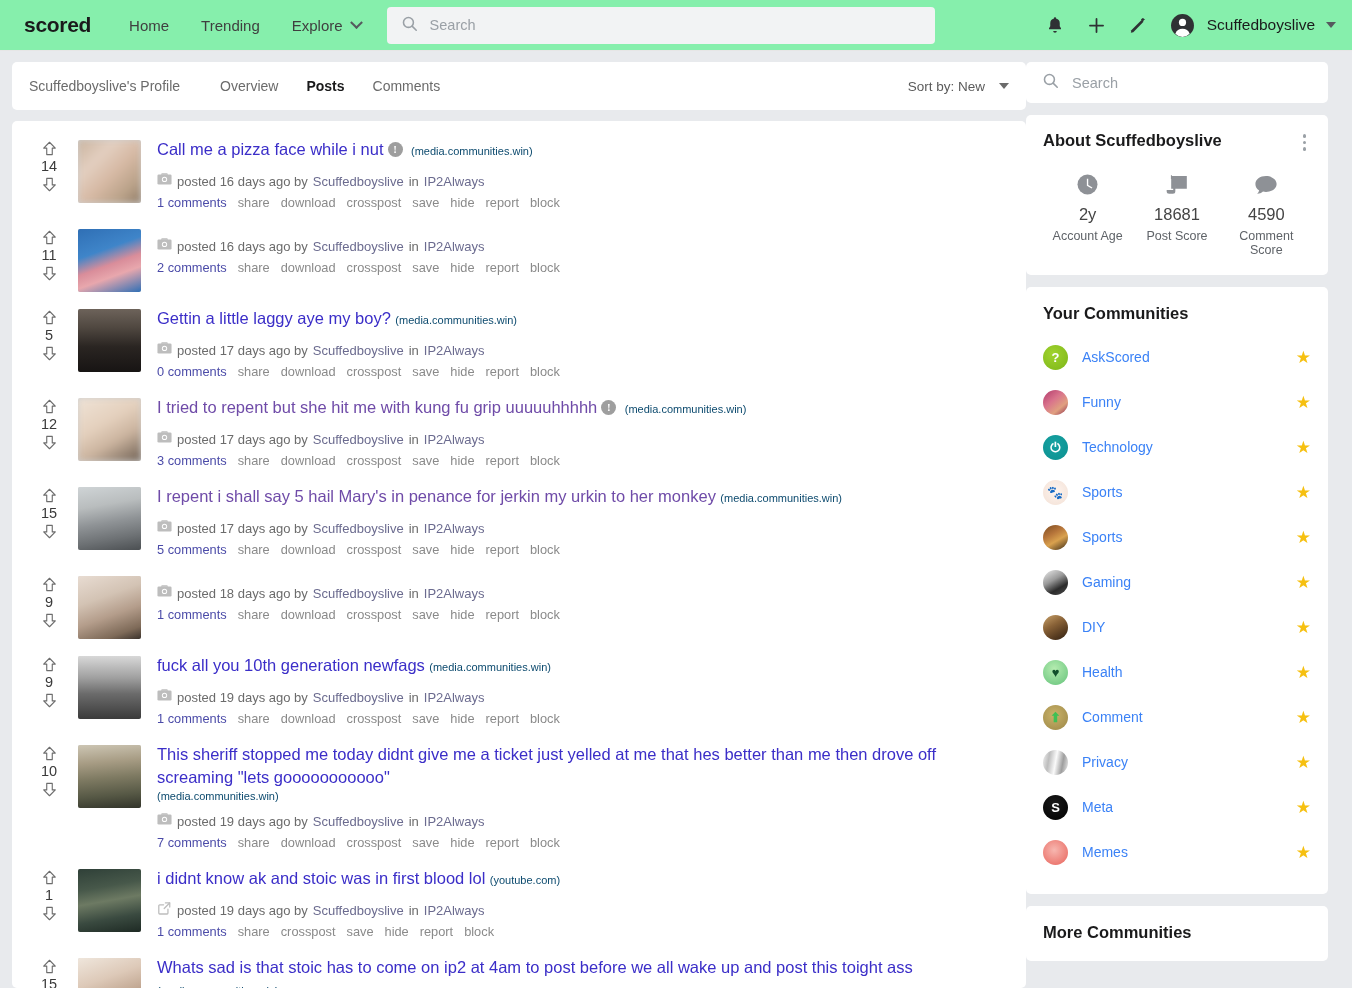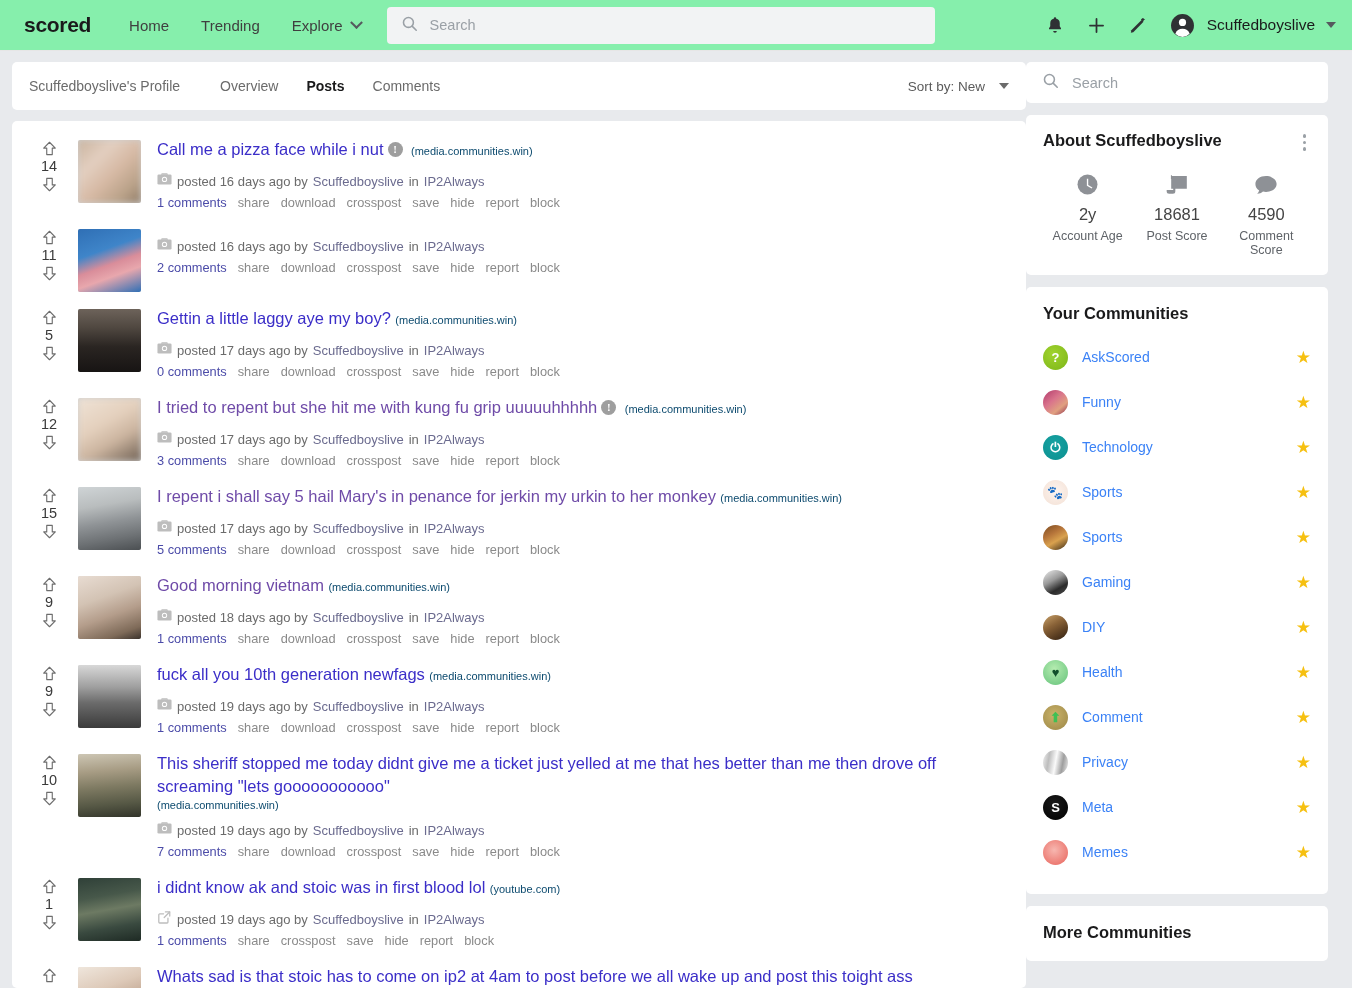--- a/index.html
+++ b/index.html
@@ -456,21 +456,20 @@
               </svg></span>
             <span class="score">9</span>
             <span class="arrow"><svg width="17" height="17" viewBox="0 0 24 24" fill="none" stroke="#6d6d6d" stroke-width="1.6" stroke-linejoin="round">
                 <path d="M12 20.8 3.8 12.6h4.3V3.4h7.8v9.2h4.3z"></path>
               </svg></span>
           </div>
           <div class="thumb">
             <div class="tb" style="background:linear-gradient(160deg,#e8dcd2 0%,#d3c3b4 35%,#b49d8b 60%,#7e6a58 85%,#3a322c 100%);"></div>
           </div>
           <div class="pbody">
-            <div class="titleline"><span class="ptitle visited">Good morning vietnam</span> <span class="domain">(media.communities.win)</span></div>
             <div class="metaline">
               <span class="kind-ico">
                 <svg width="15" height="14" viewBox="0 0 20 18" fill="#bdbdbd">
                   <rect x="0.6" y="3" width="18.8" height="13.4" rx="1.8"></rect>
                   <path d="M6.3 1.2h7.4l1.2 2H5.1z"></path>
                   <circle cx="10" cy="9.6" r="3.5" fill="#fff"></circle>
                   <circle cx="10" cy="9.6" r="2.2" fill="#bdbdbd"></circle>
                 </svg>
               </span>
               <span>posted 18 days ago by</span>

